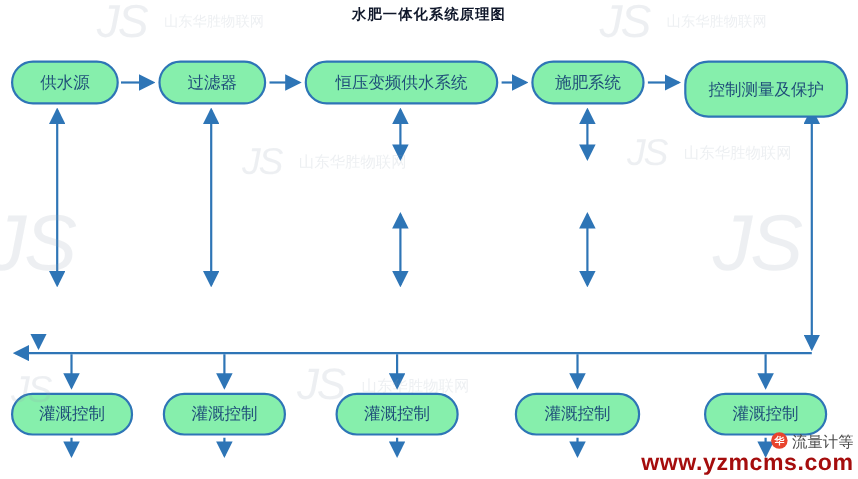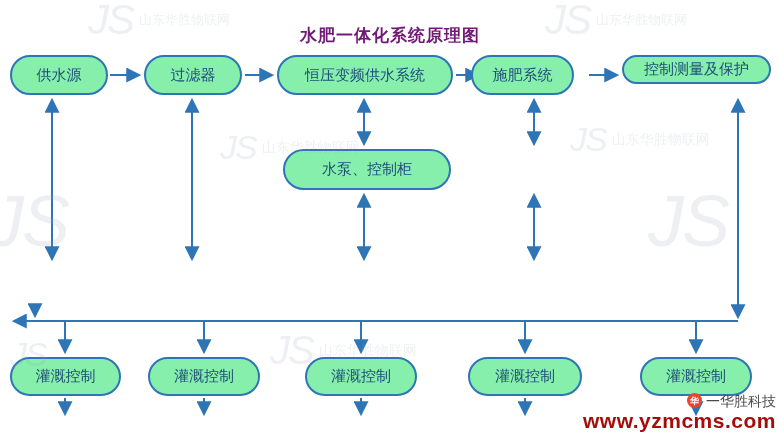--- a/index.html
+++ b/index.html
@@ -1,33 +1,33 @@
 <!DOCTYPE html>
 <html><head>
 <meta charset="utf-8">
 <style>
   html,body{margin:0;padding:0;background:#fff;}
   #canvas{
     position:relative;width:780px;height:435px;background:#fff;
     font-family:"Liberation Sans","DejaVu Sans",sans-serif;overflow:hidden;
   }
   .title{
-    position:absolute;top:24px;left:0;right:0;text-align:center;
-    font-size:17px;font-weight:bold;color:#701a75;letter-spacing:1px;z-index:2;
+    position:absolute;top:4px;left:0;right:0;text-align:center;
+    font-size:13px;font-weight:bold;color:#0f172a;letter-spacing:1px;z-index:2;
   }
   .node{
     position:absolute;box-sizing:border-box;background:#86efac;
     border:2px solid #2e75b6;border-radius:22px;
     display:flex;align-items:center;justify-content:center;
     font-size:15px;color:#1f4e79;z-index:2;white-space:nowrap;
   }
   .connector-layer{position:absolute;left:0;top:0;z-index:1;}
   .wm{
     position:absolute;z-index:3;pointer-events:none;color:#93a2b1;opacity:.16;
-    display:flex;align-items:center;gap:6px;white-space:nowrap;
+    display:flex;align-items:center;gap:16px;white-space:nowrap;
   }
   .wm-logo{font-weight:400;font-style:italic;letter-spacing:-2px;}
   .footer{
     position:absolute;right:4px;bottom:2px;z-index:4;text-align:right;line-height:1.15;
   }
   .brand-line{
     display:flex;align-items:center;justify-content:flex-end;gap:4px;
     font-size:14px;color:#4a4a4a;
   }
   .brand-dot{
@@ -112,33 +112,32 @@
       <line x1="204" y1="398" x2="204" y2="414" marker-end="url(#arr)"></line>
       <line x1="361" y1="398" x2="361" y2="414" marker-end="url(#arr)"></line>
       <line x1="525" y1="398" x2="525" y2="414" marker-end="url(#arr)"></line>
       <line x1="696" y1="398" x2="696" y2="414" marker-end="url(#arr)"></line>
     </g>
   </svg>
 
   <div class="node" style="left:10px;top:55px;width:98px;height:40px;">供水源</div>
   <div class="node" style="left:144px;top:55px;width:98px;height:40px;">过滤器</div>
   <div class="node" style="left:277px;top:55px;width:176px;height:40px;text-align:center;">恒压变频供水系统</div>
-  <div class="node" style="left:471px;top:55px;width:103px;height:40px;">施肥系统</div>
-  <div class="node" style="left:622px;top:55px;width:149px;height:29px;">控制测量及保护</div>
+  <div class="node" style="left:483px;top:55px;width:103px;height:40px;">施肥系统</div>
+  <div class="node" style="left:622px;top:55px;width:149px;height:52px;">控制测量及保护</div>
 
-  <div class="node" style="left:283px;top:149px;width:168px;height:41px;">水泵、控制柜</div>
 
 
   <div class="node" style="left:10px;top:357px;width:111px;height:39px;">灌溉控制</div>
   <div class="node" style="left:148px;top:357px;width:112px;height:39px;">灌溉控制</div>
   <div class="node" style="left:305px;top:357px;width:112px;height:39px;">灌溉控制</div>
   <div class="node" style="left:468px;top:357px;width:114px;height:39px;">灌溉控制</div>
   <div class="node" style="left:640px;top:357px;width:112px;height:39px;">灌溉控制</div>
 
   <div class="footer">
     <div class="brand-line">
       <span class="brand-dot">华</span>
-      <span>一华胜科技</span>
+      <span>流量计等</span>
     </div>
     <div class="site-url">www.yzmcms.com</div>
   </div>
 
 </div>
 
 </body></html>

